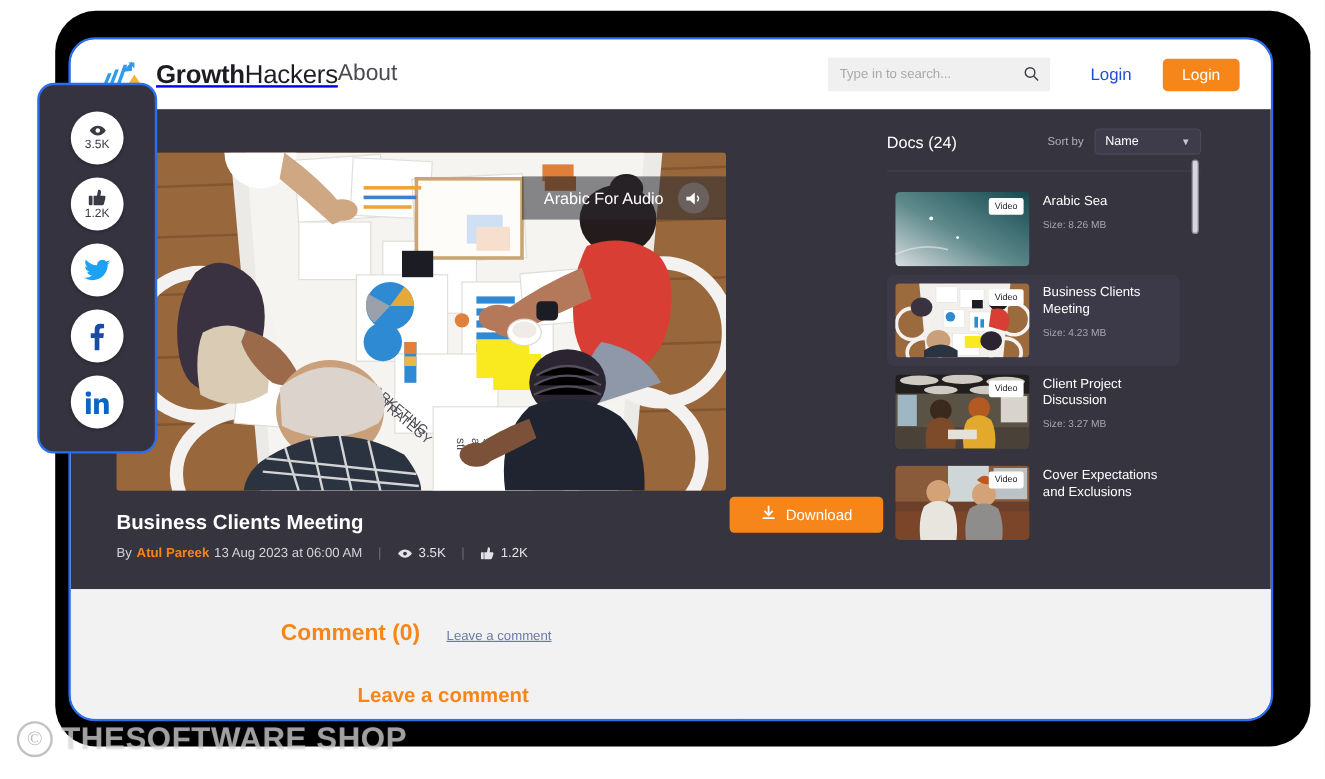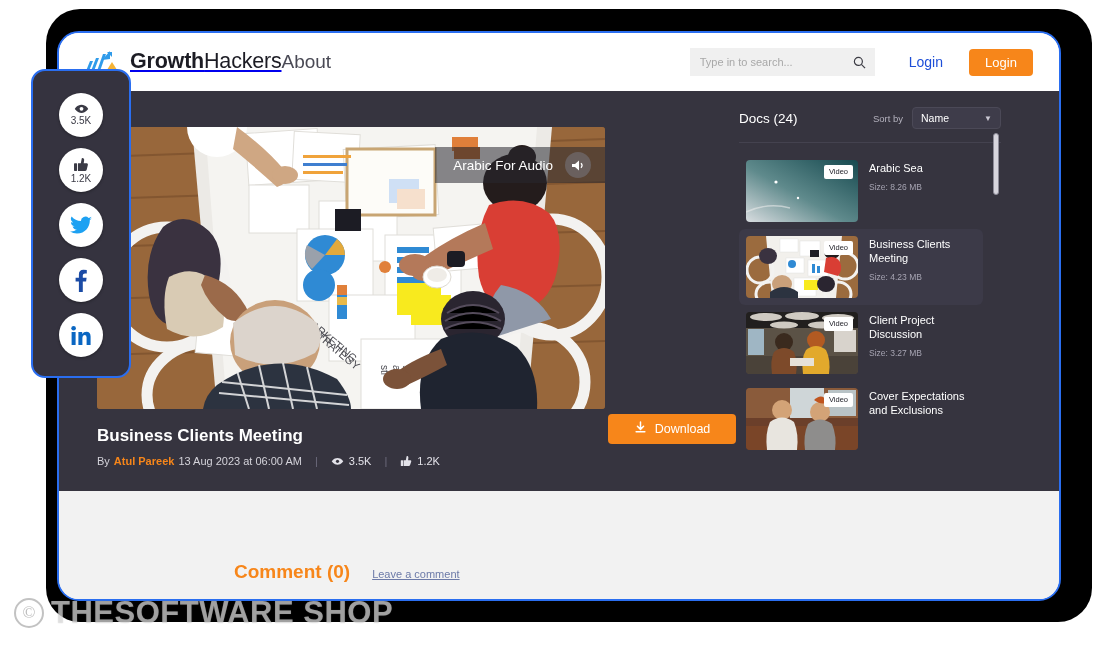--- a/index.html
+++ b/index.html
@@ -34,21 +34,21 @@
 
   
   .site-header {
     position: relative;
     height: 58px;
     background: #ffffff;
     display: flex;
     align-items: center;
     padding: 0 26px 0 26px;
   }
-  .brand { display: flex; align-items: flex-start; gap: 9px; }
+  .brand { display: flex; align-items: center; gap: 9px; }
   .brand-mark { width: 36px; height: 26px; position: relative; display: block; }
   .brand-text { font-size: 21.5px; letter-spacing: -0.2px; color: #1c1c24; white-space: nowrap; }
   .brand-text b { font-weight: 700; }
   .brand-text span.light { font-weight: 400; }
 
   .nav-about {
     font-size: 19px;
     color: #4a4a55;
     text-decoration: none;
     cursor: pointer;
@@ -229,21 +229,20 @@
     border: 1px solid #8d8b98;
     border-radius: 3px;
   }
 
   
   .comment-area {
     position: relative;
     background: #f2f2f2;
     height: 112px;
     padding: 26px 0 0 0;
-    margin-top: 44px;
   }
   .comment-head { display: flex; align-items: baseline; padding-left: 175px; }
   .comment-count { font-size: 19px; color: #f7861a; font-weight: 700; }
   .leave-link {
     margin-left: 22px;
     font-size: 11px; color: #6c7aa8;
     text-decoration: underline;
     cursor: pointer;
   }
   .leave-title {
@@ -291,21 +290,21 @@
     pointer-events: none;
   }
   .wm-c {
     width: 30px; height: 30px; border-radius: 50%;
     border: 2px solid rgba(120,120,120,0.45);
     display: flex; align-items: center; justify-content: center;
     font-size: 17px; color: rgba(120,120,120,0.5);
     font-family: "Liberation Serif", serif;
   }
   .wm-text {
-    font-size: 31px;
+    font-size: 26px;
     font-weight: 700;
     letter-spacing: 0.5px;
     color: rgba(255,255,255,0.52);
     text-shadow: 0 0 1px rgba(120,120,120,0.5);
     white-space: nowrap;
   }
 </style>
 </head>
 <body>
 

